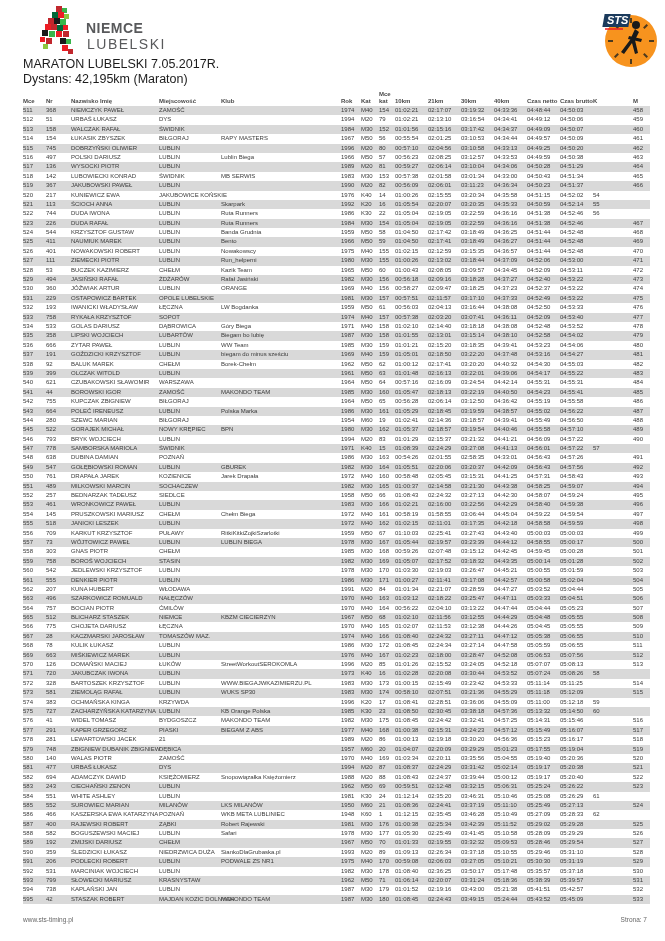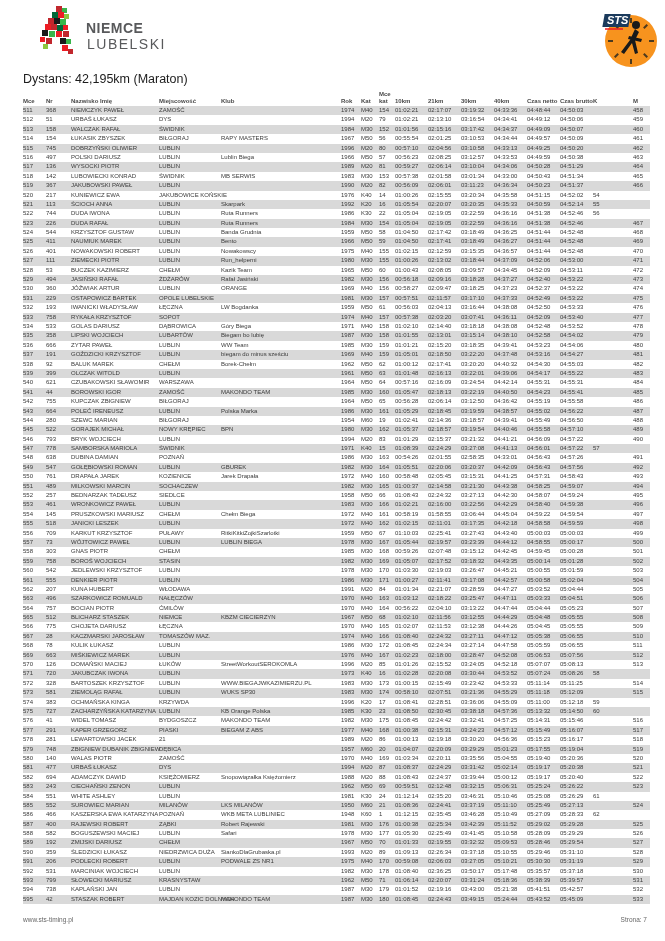--- a/index.html
+++ b/index.html
@@ -80,20 +80,21 @@
       <path d="M36 17 L31 28 L22 40 L25 42 L33 31 L36 42 L39 41 L36 28 L40 20 Z" fill="#1a1a1a"></path>
       <path d="M30 24 L43 27 L42 30 L29 27 Z" fill="#1a1a1a"></path>
       <g transform="skewX(-10)">
         <rect x="6" y="2" width="26" height="13" fill="#1b3a5c"></rect>
       </g>
       <text x="8" y="12" font-family="Liberation Sans, sans-serif" font-size="11" font-weight="bold" font-style="italic" fill="#ffffff">STS</text>
       <path d="M6 17 L24 17" stroke="#ed1c24" stroke-width="1.5"></path>
     </svg>
   </div>
 
+  <div class="title1">MARATON LUBELSKI 7.05.2017R.</div>
   <div class="title2">Dystans: 42,195km (Maraton)</div>
 
   <div class="tbl">
     <div class="grid-row thead-row">
         <div class="hcell c0">Mce</div>
         <div class="hcell c1">Nr</div>
         <div class="hcell c2">Nazwisko Imię</div>
         <div class="hcell c3">Miejscowość</div>
         <div class="hcell c4">Klub</div>
         <div class="hcell c5">Rok</div>

